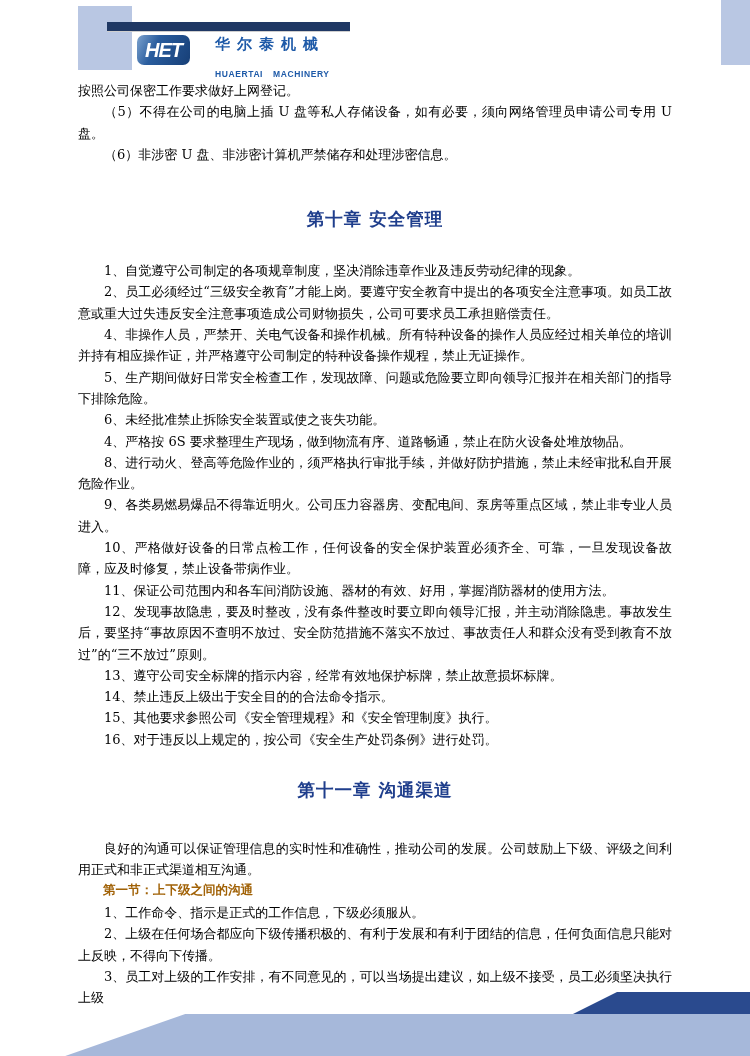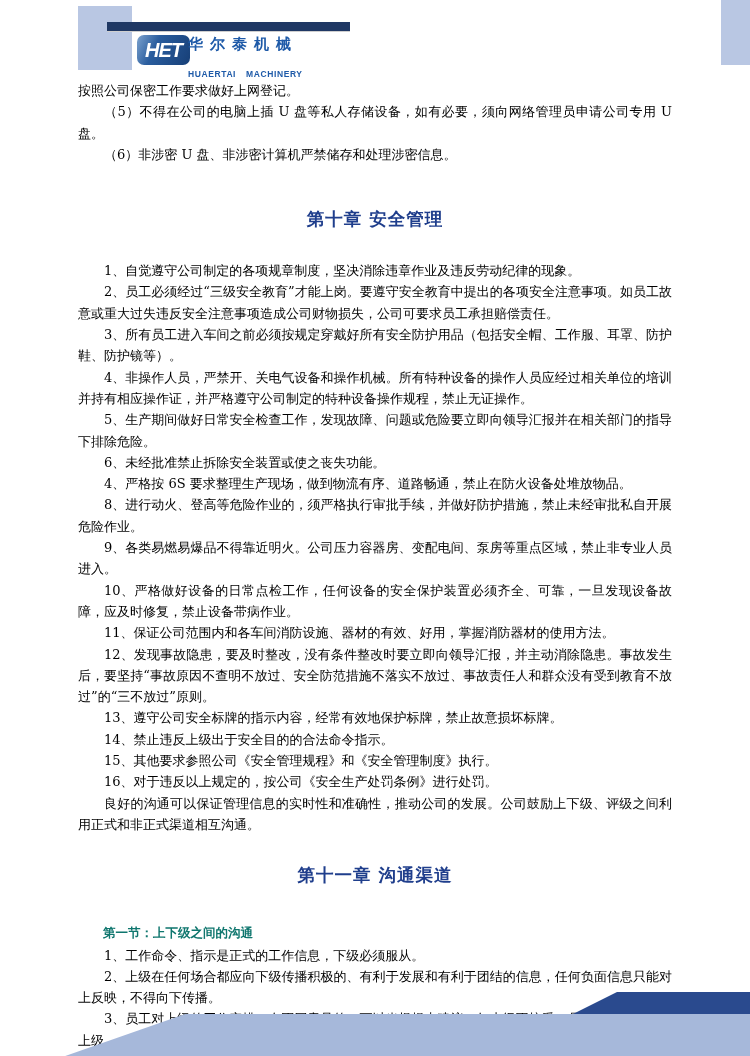--- a/index.html
+++ b/index.html
@@ -12,39 +12,39 @@
   .hdr-block-right { position:absolute; left:721px; top:0;   width:29px; height:65px; background:#b9c7e3; }
   .hdr-bar { position:absolute; left:107px; top:22px; width:243px; height:9px;
              background:#1f3864; border-bottom:1px solid #cfcfcf; }
   .logo-box {
     position:absolute; left:137px; top:35px; width:53px; height:30px;
     background:linear-gradient(115deg,#7da3cf 0%,#2a5d9e 35%,#173f77 100%);
     color:#fff; font-style:italic; font-weight:bold; font-size:20px;
     font-family:"Liberation Sans",sans-serif; display:flex; align-items:center;
     justify-content:center; border-radius:7px; letter-spacing:-1px;
   }
-  .brand { position:absolute; left:188px; top:36px; font-family:"Liberation Sans",sans-serif; }
+  .brand { position:absolute; left:215px; top:36px; font-family:"Liberation Sans",sans-serif; }
   .brand-cn { color:#1e5aa8; font-weight:bold; font-size:15px; letter-spacing:7px; line-height:16px; }
   .brand-en { color:#1e5aa8; font-weight:bold; font-size:8.5px; letter-spacing:0.6px; word-spacing:7px; margin-top:17px; }
   
   .content {
     position:absolute; left:78px; top:80px; width:594px;
     font-size:13px; line-height:21.3px; text-align:justify;
   }
   .para { margin:0; }
   .indent { text-indent:2em; }
   .chapter-title {
     text-align:center; color:#1f3e8c; font-weight:bold; font-size:17.5px;
     letter-spacing:1px; text-indent:0; line-height:24px;
   }
   .ch10-title { margin:42px 0 29px 0; }
   .ch11-title { margin:28px 0 36px 0; }
   .section-title {
-    color:#0f766e; font-weight:bold; text-indent:2em;
-    font-family:Liberation Sans, sans-serif; font-size:12.5px;
+    color:#a16207; font-weight:bold; text-indent:2em;
+    font-family:Liberation Mono, monospace; font-size:12.5px;
   }
   
   .page-num { position:absolute; top:993px; left:0; width:750px; text-align:right; font-size:14.5px; }
   .footer-band-light {
     position:absolute; top:1014px; left:0; width:750px; height:42px; background:#a6b8da;
     clip-path:polygon(8.7% 100%, 24.7% 0, 100% 0, 100% 100%);
   }
   .footer-band-dark {
     position:absolute; top:992px; left:560px; width:190px; height:25px; background:#2a4a8e;
     clip-path:polygon(3.7% 100%, 30% 0, 100% 0, 100% 100%);
@@ -77,39 +77,38 @@
     <div>
         <p class="para indent">（5）不得在公司的电脑上插 U 盘等私人存储设备，如有必要，须向网络管理员申请公司专用 U 盘。</p>
         <p class="para indent">（6）非涉密 U 盘、非涉密计算机严禁储存和处理涉密信息。</p>
       </div>
 
     <p class="para chapter-title ch10-title">第十章 安全管理</p>
 
     <div>
         <p class="para indent">1、自觉遵守公司制定的各项规章制度，坚决消除违章作业及违反劳动纪律的现象。</p>
         <p class="para indent">2、员工必须经过“三级安全教育”才能上岗。要遵守安全教育中提出的各项安全注意事项。如员工故意或重大过失违反安全注意事项造成公司财物损失，公司可要求员工承担赔偿责任。</p>
-        <p class="para indent">3、所有员工进入车间之前必须按规定穿戴好所有安全防护用品（包括安全帽、工作服、耳罩、防护鞋、防护镜等）。</p>
         <p class="para indent">4、非操作人员，严禁开、关电气设备和操作机械。所有特种设备的操作人员应经过相关单位的培训并持有相应操作证，并严格遵守公司制定的特种设备操作规程，禁止无证操作。</p>
         <p class="para indent">5、生产期间做好日常安全检查工作，发现故障、问题或危险要立即向领导汇报并在相关部门的指导下排除危险。</p>
         <p class="para indent">6、未经批准禁止拆除安全装置或使之丧失功能。</p>
         <p class="para indent">4、严格按 6S 要求整理生产现场，做到物流有序、道路畅通，禁止在防火设备处堆放物品。</p>
         <p class="para indent">8、进行动火、登高等危险作业的，须严格执行审批手续，并做好防护措施，禁止未经审批私自开展危险作业。</p>
         <p class="para indent">9、各类易燃易爆品不得靠近明火。公司压力容器房、变配电间、泵房等重点区域，禁止非专业人员进入。</p>
         <p class="para indent">10、严格做好设备的日常点检工作，任何设备的安全保护装置必须齐全、可靠，一旦发现设备故障，应及时修复，禁止设备带病作业。</p>
         <p class="para indent">11、保证公司范围内和各车间消防设施、器材的有效、好用，掌握消防器材的使用方法。</p>
         <p class="para indent">12、发现事故隐患，要及时整改，没有条件整改时要立即向领导汇报，并主动消除隐患。事故发生后，要坚持“事故原因不查明不放过、安全防范措施不落实不放过、事故责任人和群众没有受到教育不放过”的“三不放过”原则。</p>
         <p class="para indent">13、遵守公司安全标牌的指示内容，经常有效地保护标牌，禁止故意损坏标牌。</p>
         <p class="para indent">14、禁止违反上级出于安全目的的合法命令指示。</p>
         <p class="para indent">15、其他要求参照公司《安全管理规程》和《安全管理制度》执行。</p>
         <p class="para indent">16、对于违反以上规定的，按公司《安全生产处罚条例》进行处罚。</p>
       </div>
 
+    <p class="para chapter-title ch11-title">第十一章 沟通渠道</p>
+
     <p class="para indent">良好的沟通可以保证管理信息的实时性和准确性，推动公司的发展。公司鼓励上下级、评级之间利用正式和非正式渠道相互沟通。</p>
-
-    <p class="para chapter-title ch11-title">第十一章 沟通渠道</p>
 
     <p class="para section-title">第一节：上下级之间的沟通</p>
 
     <div>
         <p class="para indent">1、工作命令、指示是正式的工作信息，下级必须服从。</p>
         <p class="para indent">2、上级在任何场合都应向下级传播积极的、有利于发展和有利于团结的信息，任何负面信息只能对上反映，不得向下传播。</p>
         <p class="para indent">3、员工对上级的工作安排，有不同意见的，可以当场提出建议，如上级不接受，员工必须坚决执行上级</p>
       </div>
   </div>
 

